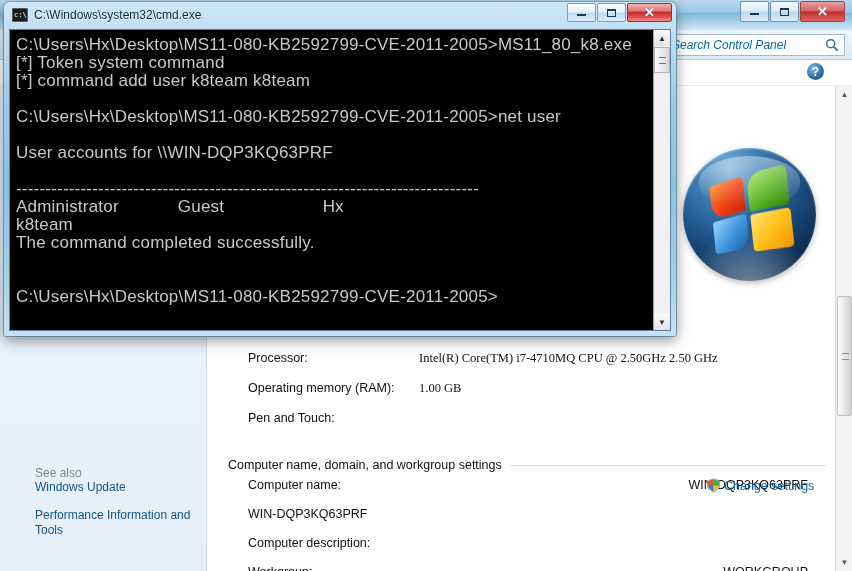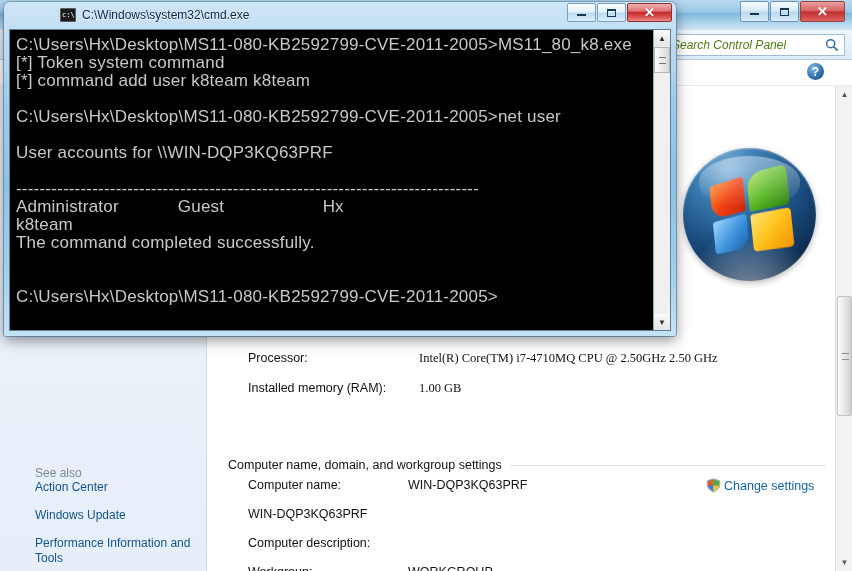--- a/index.html
+++ b/index.html
@@ -72,21 +72,21 @@
   .cp-search {
     position: absolute;
     left: 665px; top: 4px;
     width: 180px; height: 22px;
     background: #ffffff;
     border: 1px solid #9fbcd4;
     display: flex; align-items: center;
     padding-left: 6px;
   }
   .cp-search-text {
-    font-size: 12px; font-style: italic; color: #4d7c0f;
+    font-size: 12px; font-style: italic; color: #0369a1;
     white-space: nowrap; overflow: hidden;
   }
   .cp-search-icon {
     position: absolute; right: 5px; top: 3px;
     width: 14px; height: 14px;
   }
 
   
   .cp-toolbar {
     position: absolute;
@@ -185,21 +185,21 @@
 
   
   .group-head {
     position: absolute; left: 20px; top: 372px;
     width: 598px; display: flex; align-items: center;
   }
   .group-head-text { font-size: 12.5px; color: #111111; white-space: nowrap; padding-right: 8px; }
   .group-head-rule { flex: 1; height: 1px; background: #d6dde4; }
 
   .name-list { position: absolute; left: 40px; top: 392px; width: 560px; }
-  .name-row { display: flex; height: 22px; align-items: baseline; margin-bottom: 7px; }
+  .name-row { display: flex; height: 22px; align-items: baseline; margin-bottom: 7px; justify-content: space-between; }
   .name-label { width: 160px; font-size: 12.5px; color: #111111; }
   .name-value { font-size: 12.5px; color: #111111; }
 
   
   .change-settings {
     position: absolute; left: 498px; top: 392px;
     display: flex; align-items: center; cursor: pointer;
   }
   .shield-icon { width: 15px; height: 15px; margin-right: 3px; }
   .change-settings-text { font-size: 12.5px; color: #1264a8; }
@@ -241,21 +241,20 @@
     background: linear-gradient(to bottom,
        #cfe6f7 0%, #b6d8f0 16%, #9ccbe9 30%, #8cc2e4 55%, #a3d0ea 82%, #c7e2f5 100%);
     box-shadow: 0 4px 14px rgba(0,0,0,.45), 0 0 0 1px rgba(120,170,205,.8);
     padding: 0;
   }
   .cmd-titlebar {
     position: relative;
     height: 26px;
     display: flex; align-items: center;
     padding-left: 8px;
-    margin-left: 48px;
   }
   .cmd-icon {
     width: 16px; height: 14px;
     background: #1b1b1b;
     border: 1px solid #5a5a5a;
     border-radius: 1px;
     margin-right: 6px;
     position: relative;
     flex: none;
   }
@@ -383,21 +382,20 @@
   </div>
 
   <div class="cp-toolbar">
     <div class="cp-help">?</div>
   </div>
 
   <div class="cp-sidebar-edge"></div>
   <div class="cp-sidebar">
     <div class="cp-seealso">
       <div class="cp-seealso-title">See also</div>
-      <div class="cp-seealso-link">Action Center</div>
       <div class="cp-seealso-link">Windows Update</div>
       <div class="cp-seealso-link">Performance Information and Tools</div>
     </div>
   </div>
 
   <div class="cp-content">
 
     <div class="win-orb">
       <div class="orb-flag">
         <div class="orb-pane orb-red"></div>
@@ -406,24 +404,25 @@
         <div class="orb-pane orb-yellow"></div>
       </div>
     </div>
 
     <div class="spec-list">
       <div class="spec-row">
         <span class="spec-label">Processor:</span>
         <span class="spec-value">Intel(R) Core(TM) i7-4710MQ CPU @ 2.50GHz   2.50 GHz</span>
       </div>
       <div class="spec-row">
-        <span class="spec-label">Installed memory (RAM):</span>
+        <span class="spec-label">Operating memory (RAM):</span>
         <span class="spec-value">1.00 GB</span>
       </div>
       <div class="spec-row">
+        <span class="spec-label">Pen and Touch:</span>
       </div>
     </div>
 
     <div class="group-head">
       <span class="group-head-text">Computer name, domain, and workgroup settings</span>
       <span class="group-head-rule"></span>
     </div>
 
     <div class="name-list">
       <div class="name-row">

